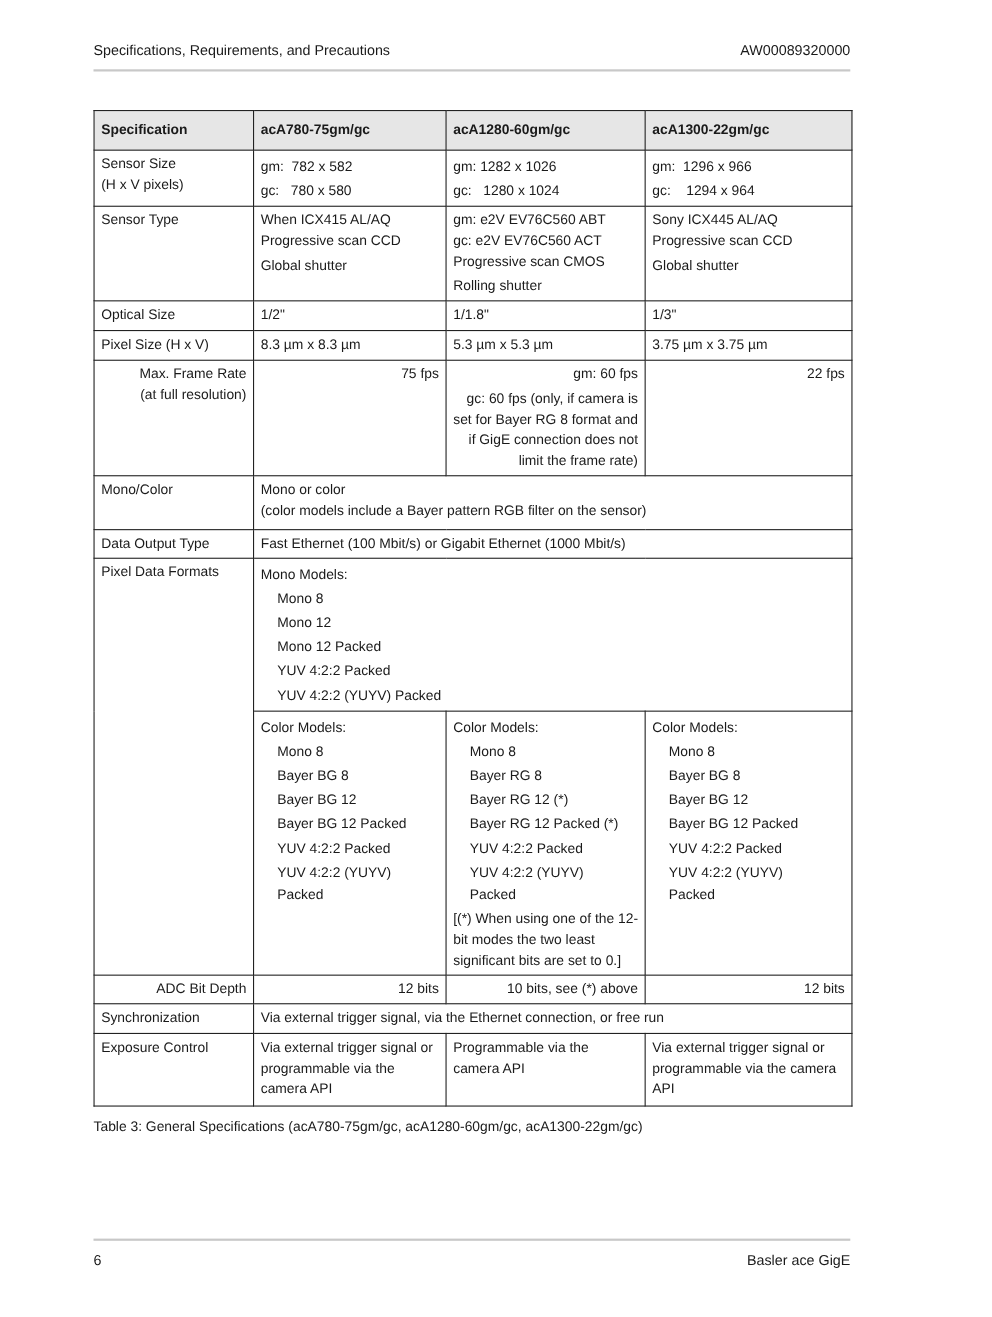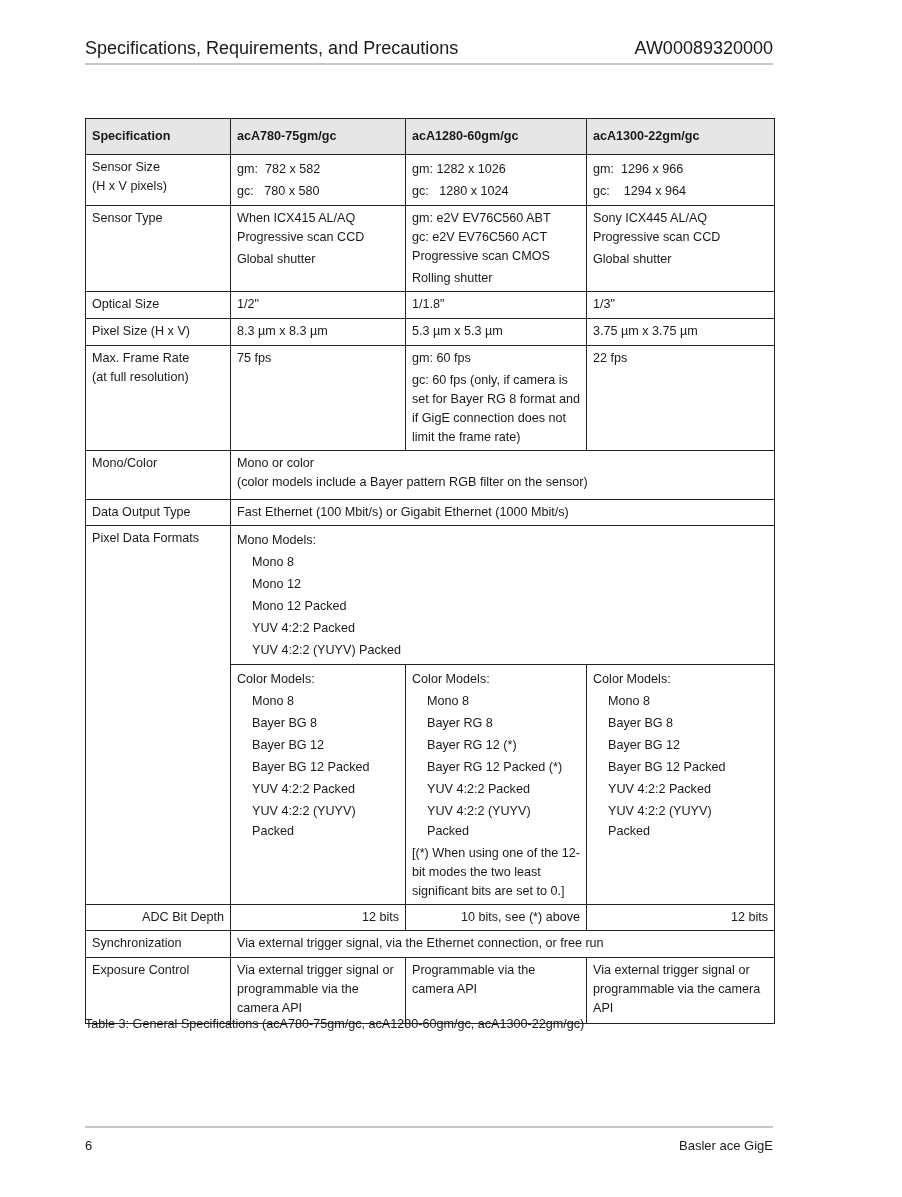--- a/index.html
+++ b/index.html
@@ -2,32 +2,32 @@
 <html><head>
   <meta charset="utf-8">
   <style>
     html, body { margin: 0; padding: 0; background: #ffffff; }
     body {
       width: 902px; height: 1197px; position: relative; overflow: hidden;
       font-family: "Liberation Sans", sans-serif; color: #1a1a1a;
     }
     .page-header {
       position: absolute; left: 85px; top: 38px; width: 688px;
-      font-size: 18px; display: flex; justify-content: space-between; text-align: center;
+      font-size: 13px; display: flex; justify-content: space-between; text-align: center;
     }
     .rule { position: absolute; left: 85px; width: 688px; height: 2px; background: #c8c8c8; }
     .rule.top { top: 63px; }
     .rule.bottom { top: 1126px; }
     .page-footer {
       position: absolute; left: 85px; top: 1138px; width: 688px;
       font-size: 13px; display: flex; justify-content: space-between;
     }
 
     table.spec {
-      position: absolute; left: 85px; top: 118px;
+      position: absolute; left: 85px; top: 100px;
       width: 689px; border-collapse: collapse; table-layout: fixed;
       font-size: 12.6px; line-height: 19px;
     }
     table.spec td, table.spec th {
       border: 1.5px solid #222; vertical-align: top;
       padding: 3px 6px 3px 6px; text-align: left; font-weight: normal;
     }
     table.spec th {
       background: #e6e6e6; font-weight: bold; height: 30px;
       vertical-align: middle; padding-top: 2px;
@@ -38,21 +38,21 @@
     col.c3 { width: 188px; }
     .line { display: block; }
     .gap2 { margin-top: 3px; }
     .indent { padding-left: 15px; display: block; }
     .tight { line-height: 19px; }
 
     tr.r-sensor-size td { height: 44px; }
     tr.r-sensor-type td { height: 78px; margin-left: 41px; }
     tr.r-optical td { height: 20px; }
     tr.r-pixel td { height: 20px; }
-    tr.r-frame td { height: 98px; }
+    tr.r-frame td { height: 98px; text-align: right; }
     tr.r-monocolor td { height: 42px; }
     tr.r-output td { height: 19px; }
     tr.r-mono-formats td { height: 130px; }
     tr.r-color-formats td { height: 231px; }
     tr.r-adc td { height: 19px; text-align: right; }
     tr.r-sync td { height: 20px; }
     tr.r-exposure td { height: 59px; margin-left: 18px; }
 
     .fl { line-height: 22px; }
     .caption {

